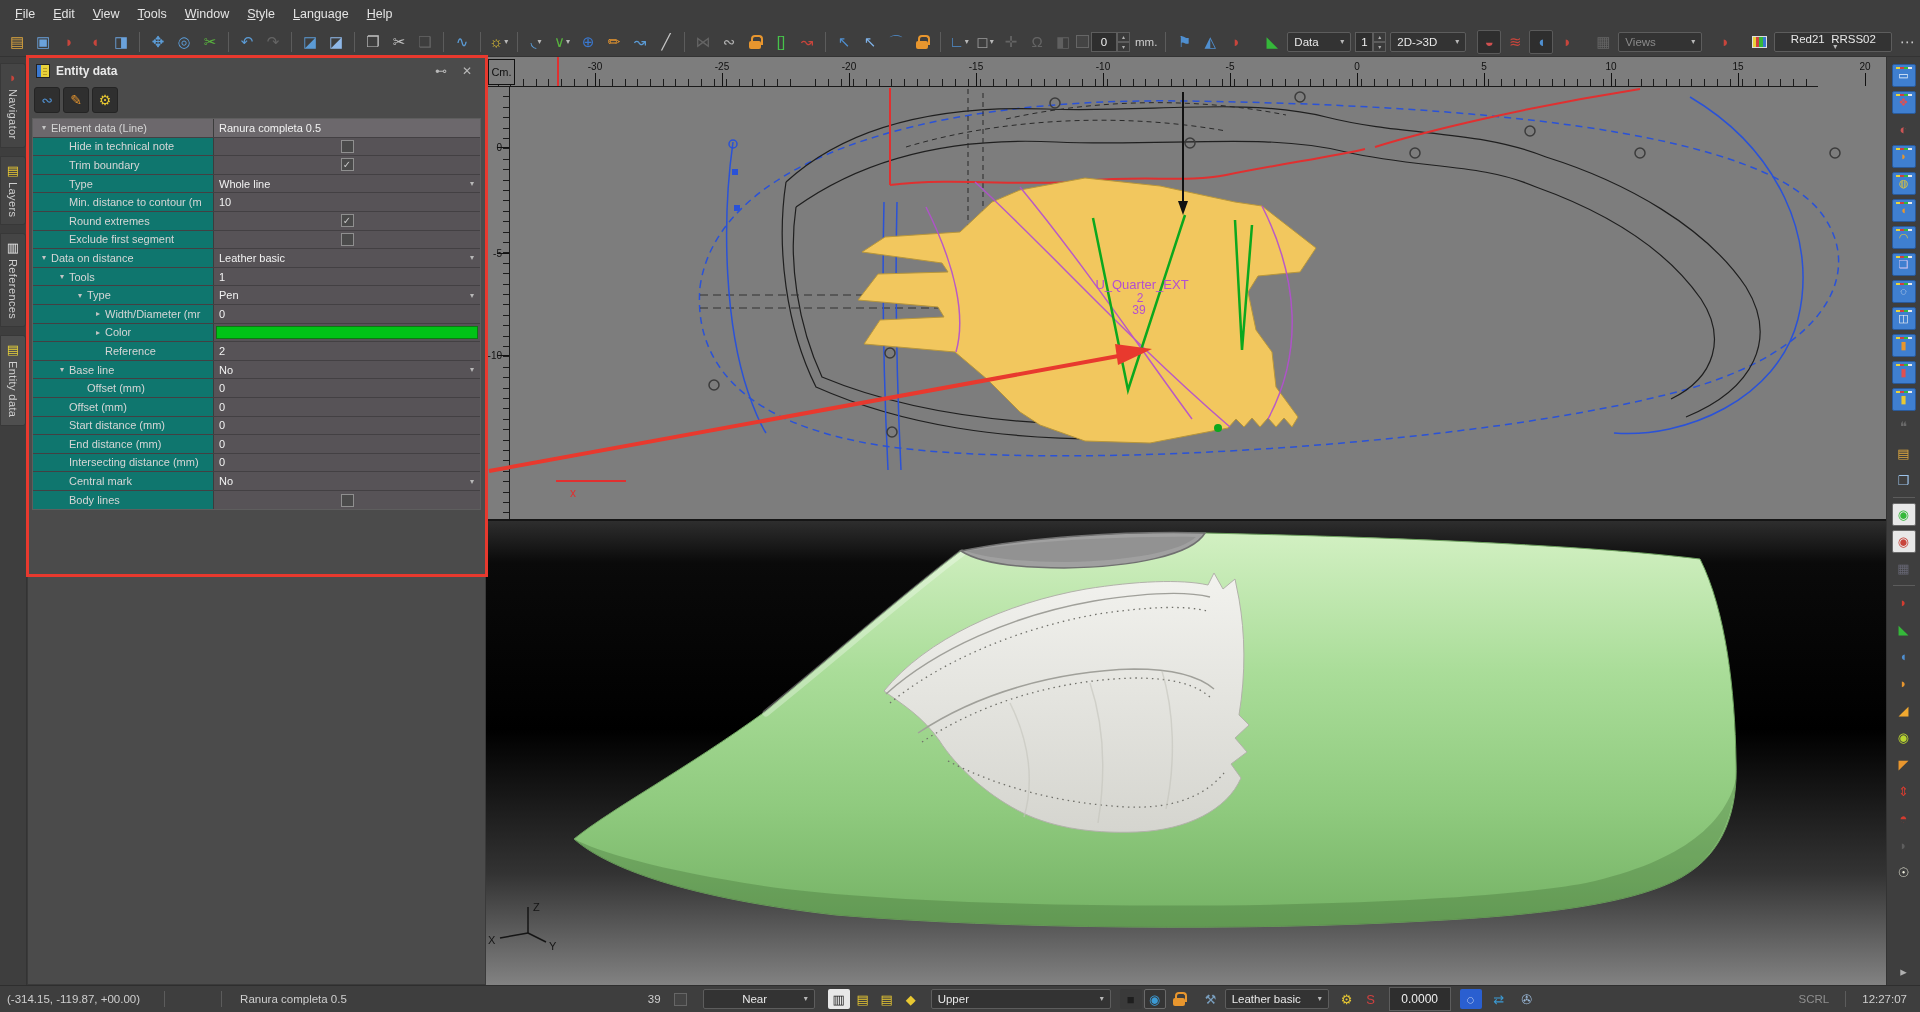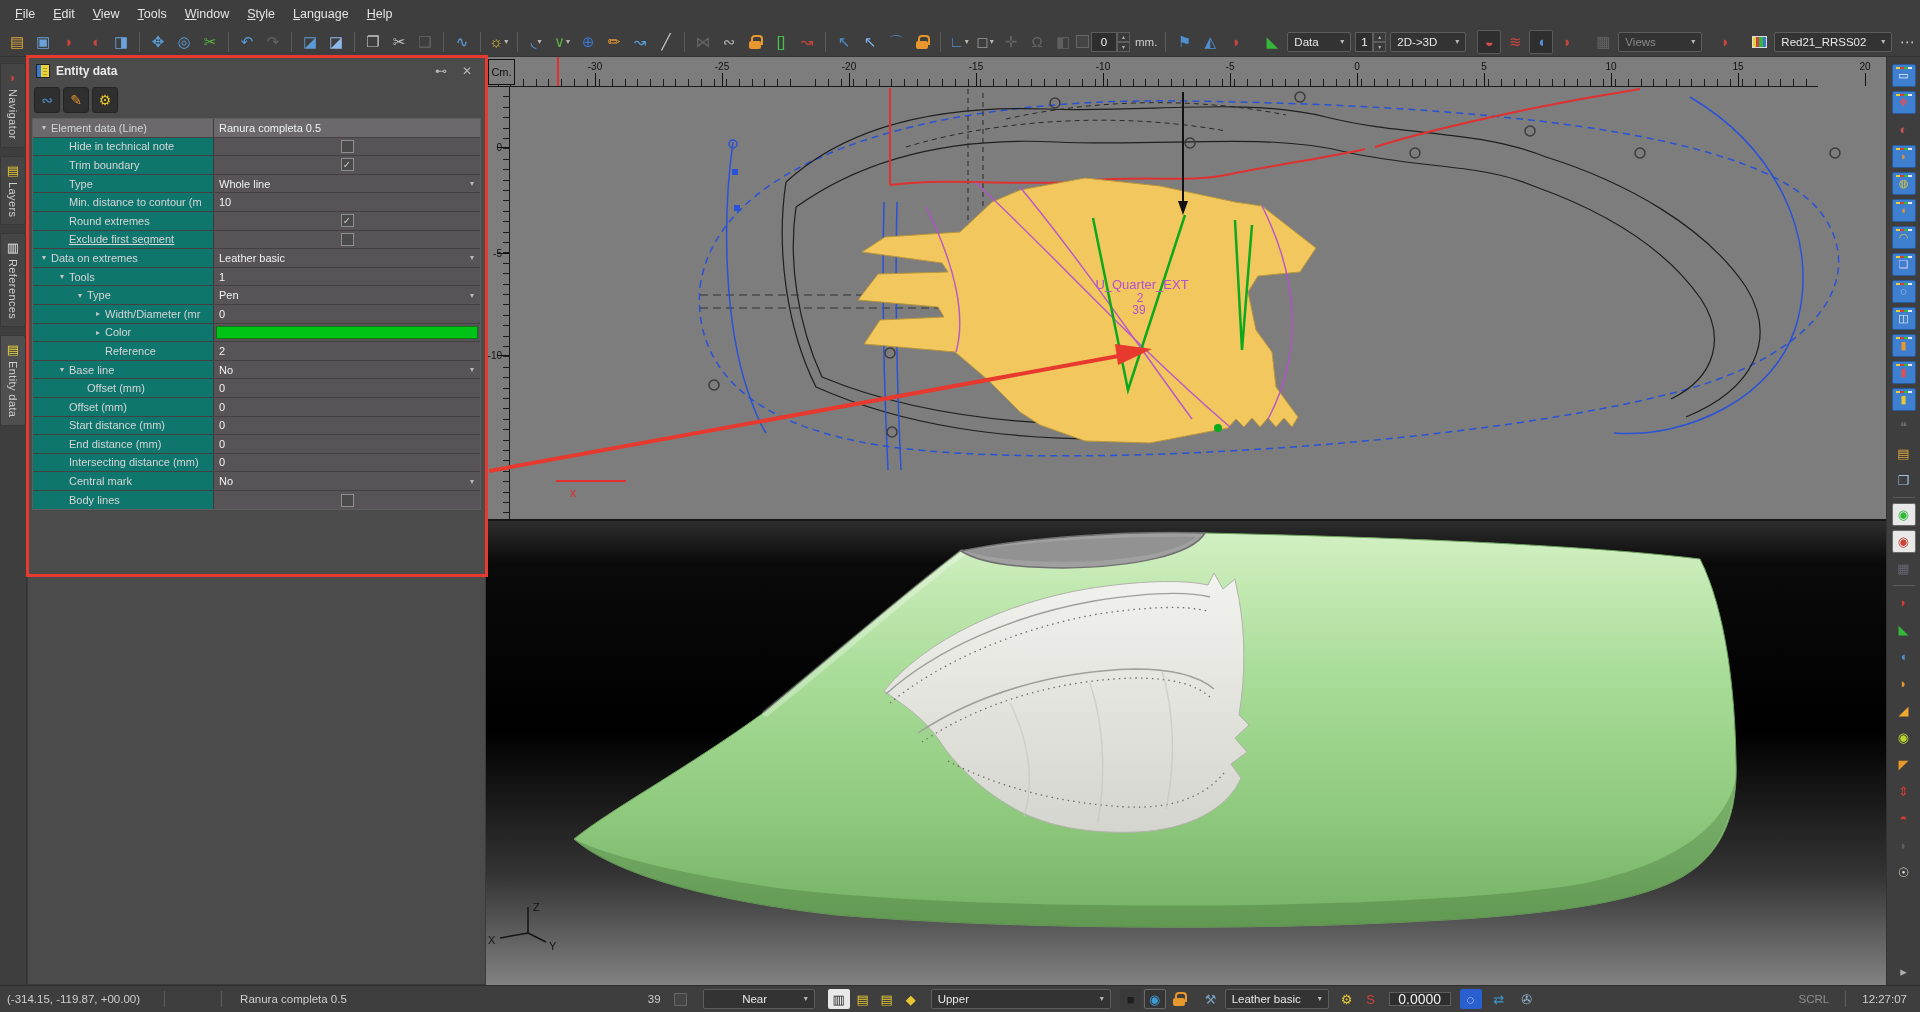--- a/index.html
+++ b/index.html
@@ -29,21 +29,21 @@
   .slbl.dim{color:#8f8f8f}
   .combo{height:20px;background:#333;border:1px solid #5d5d5d;border-radius:2px;display:inline-flex;align-items:center;padding:0 6px;font-size:11.5px;color:#e8e8e8;margin:0 2px;flex:none;cursor:default}
   .combo .combo-t{flex:1;white-space:nowrap;overflow:hidden}
   .combo.center .combo-t{text-align:center}
   .combo .caret{margin-left:4px}
   .combo.dim .combo-t{color:#8a8a8a}
   .spinbox{display:inline-flex;margin:0 2px;flex:none;height:20px}
   .spin-v{min-width:22px;background:#2e2e2e;border:1px solid #5d5d5d;display:flex;align-items:center;justify-content:center;font-size:11.5px;color:#f0f0f0;padding:0 4px}
   .spin-a{display:flex;flex-direction:column;width:13px}
   .spin-a span{flex:1;display:flex;align-items:center;justify-content:center;font-size:6px;color:#b0b0b0;background:#3a3a3a;border:1px solid #5d5d5d;line-height:1}
-  .field{height:14px;background:#2e2e2e;border:1px solid #5d5d5d;display:inline-flex;align-items:center;justify-content:center;font-size:14px;color:#f0f0f0;margin:0 2px;flex:none}
+  .field{height:24px;background:#2e2e2e;border:1px solid #5d5d5d;display:inline-flex;align-items:center;justify-content:center;font-size:12px;color:#f0f0f0;margin:0 2px;flex:none}
   .cb{width:13px;height:13px;border:1px solid #8f8f8f;background:#4a4a4a;display:inline-flex;align-items:center;justify-content:center;font-size:10px;color:#c8c8c8;flex:none}
   .cb.dim{opacity:.5}
   .ic-lock{position:relative;width:12px;height:14px;display:inline-block}
   .ic-lock::before{content:"";position:absolute;left:2px;top:0;width:8px;height:8px;border:2px solid #e8962e;border-bottom:none;border-radius:4px 4px 0 0}
   .ic-lock::after{content:"";position:absolute;left:0;top:6px;width:12px;height:8px;background:#e8962e;border-radius:2px}
   .pal{width:15px;height:12px;border:1px solid #ddd;display:inline-block;background:linear-gradient(90deg,#e8d23a 0 25%,#d04040 0 50%,#35b83a 0 75%,#3a78d0 0)}
   .ibtn.win{width:23px;height:21px;background:#3f7fd0;border:1px solid #2a5a9a;border-radius:2px}
   .ibtn.win .g{font-size:11px}
   .ibtn.win::before{content:"";position:absolute;top:2px;left:3px;right:3px;height:2px;background:linear-gradient(90deg,#e8d23a 0 25%,#d04040 0 50%,#35b83a 0 75%,#e8e8e8 0)}
 
@@ -318,21 +318,21 @@
         <span class="caret">▾</span>
       </span>
       <span class="gap" style="width: 8px;"></span>
       <span class="ibtn">
         <span class="g" style="color: rgb(200, 69, 60);">◗</span>
       </span>
       <span class="gap" style="width: 8px;"></span>
       <span class="ibtn">
         <span class="pal"></span>
       </span>
-      <span class="combo" style="width: 118px;">
+      <span class="combo" style="width: 118px; flex-direction: column;">
         <span class="combo-t">Red21_RRSS02</span>
         <span class="caret">▾</span>
       </span>
       <span class="ibtn">
         <span class="g" style="color: rgb(200, 200, 200);">⋯</span>
       </span>
     </div>
 
   <div class="sidetabs">
       <div class="sidetab">
@@ -416,31 +416,31 @@
         </div>
         <div class="prow">
           <div class="pl" style="padding-left: 36px;">
             <span>Round extremes</span>
           </div>
           <div class="pv">
             <span class="cb">✓</span>
           </div>
         </div>
         <div class="prow">
-          <div class="pl" style="padding-left: 36px; text-decoration: underline;">
+          <div class="pl" style="padding-left: 36px;">
             <span>Exclude first segment</span>
           </div>
           <div class="pv">
             <span class="cb"></span>
           </div>
         </div>
         <div class="prow">
           <div class="pl" style="padding-left: 4px;">
             <span class="exp">▾</span>
-            <span>Data on extremes</span>
+            <span>Data on distance</span>
           </div>
           <div class="pv">
             <span>Leather basic</span>
             <span class="ddc">▾</span>
           </div>
         </div>
         <div class="prow">
           <div class="pl" style="padding-left: 22px;">
             <span class="exp">▾</span>
             <span>Tools</span>

